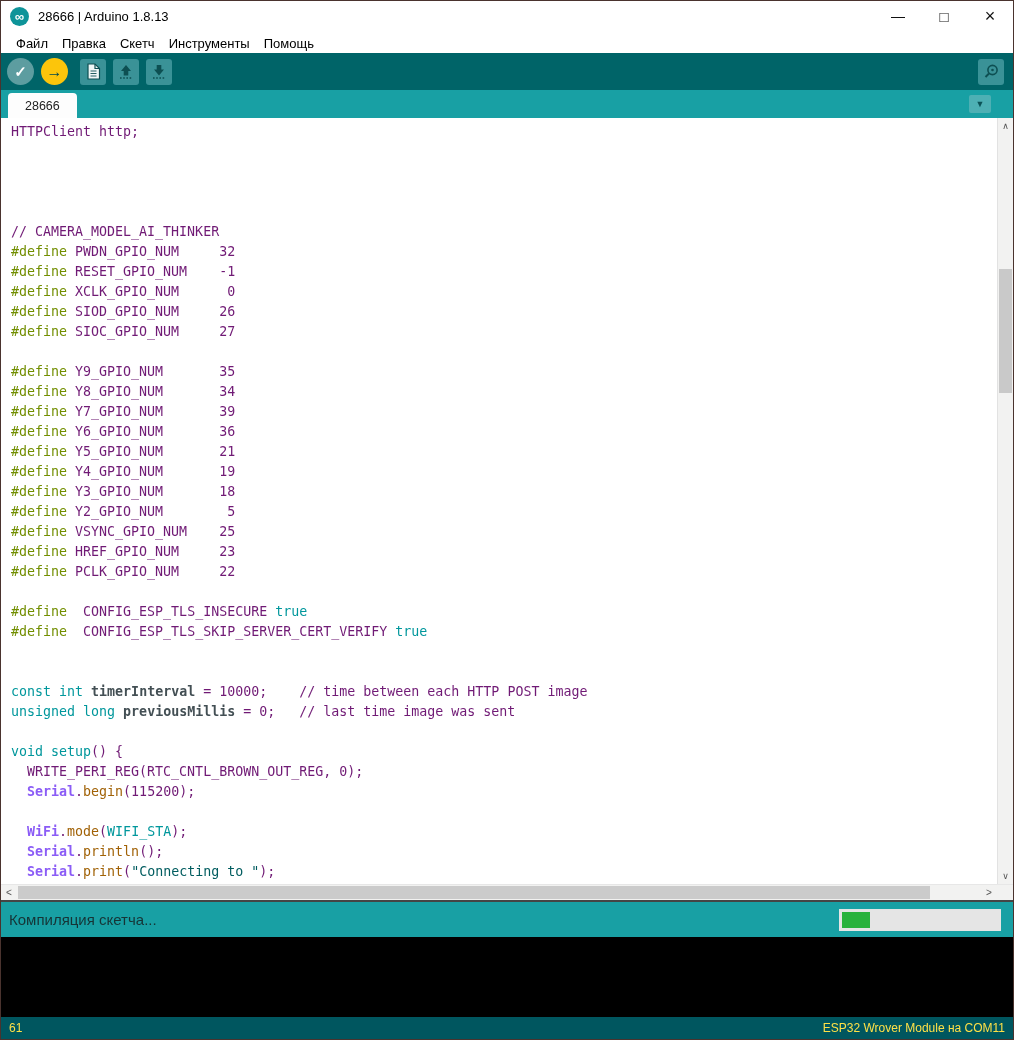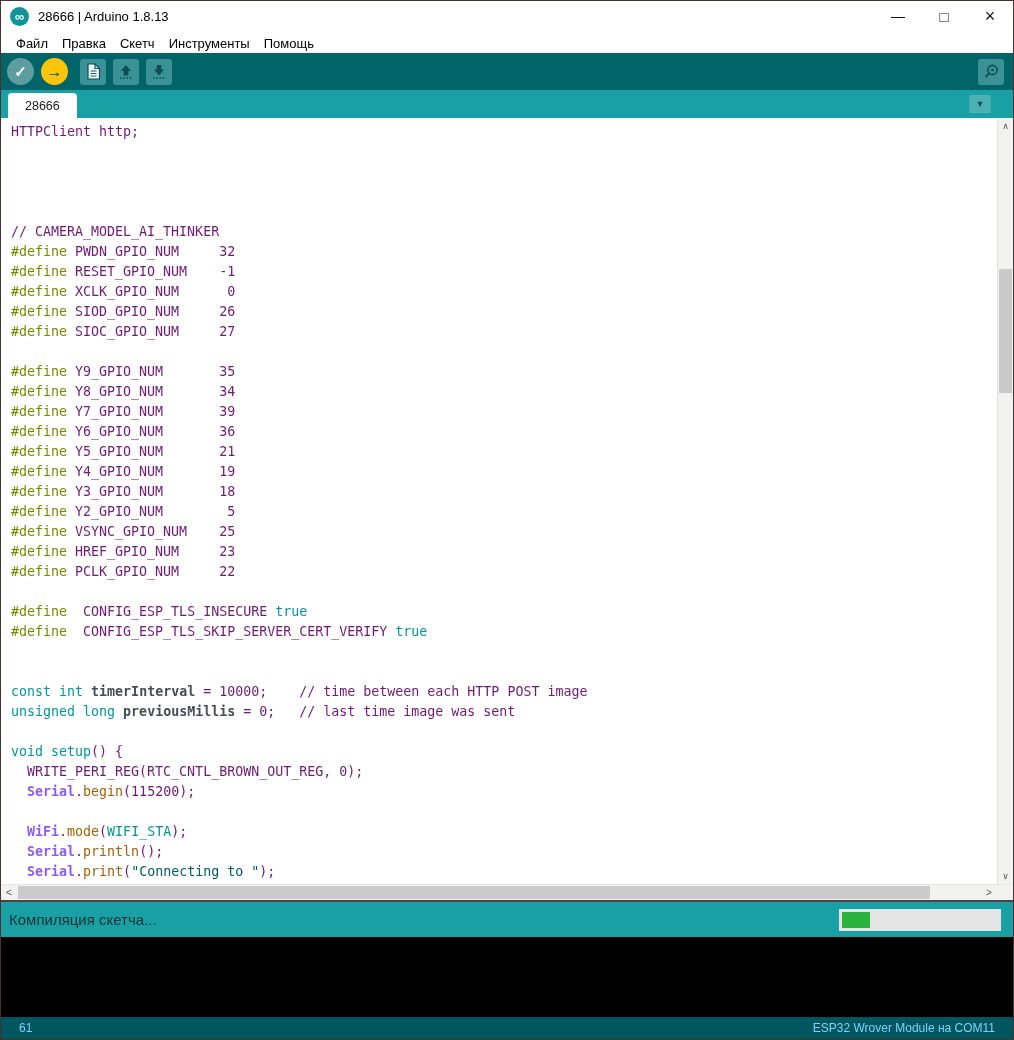--- a/index.html
+++ b/index.html
@@ -60,21 +60,21 @@
   .hthumb { position:absolute; left:17px; top:1px; height:13px; width:912px; background:#cbcbcb; }
 
   
   .statusbar { height:37px; background:#18a0a4; border-top:2px solid #454545; display:flex; align-items:center; padding:0 12px 0 8px; flex:0 0 auto; }
   .status-msg { font-size:15px; color:#163436; }
   .progress-track { margin-left:auto; width:162px; height:22px; background:#e5e5e5; position:relative; }
   .progress-fill { position:absolute; left:3px; top:3px; bottom:3px; background:#29b23c; }
 
   
   .console { height:80px; background:#000; flex:0 0 auto; }
-  .bottombar { height:22px; background:#00565f; color:#7dd3fc; display:flex; align-items:center; padding:0 18px; font-size:12px; flex:0 0 auto; }
+  .bottombar { height:22px; background:#00565f; color:#fde047; display:flex; align-items:center; padding:0 8px; font-size:12px; flex:0 0 auto; }
   .board-info { margin-left:auto; }
   svg { display:block; }
 </style>
 </head>
 <body>
 
 <div class="window">
 
   <div class="titlebar">
     <span class="app-icon">∞</span>

